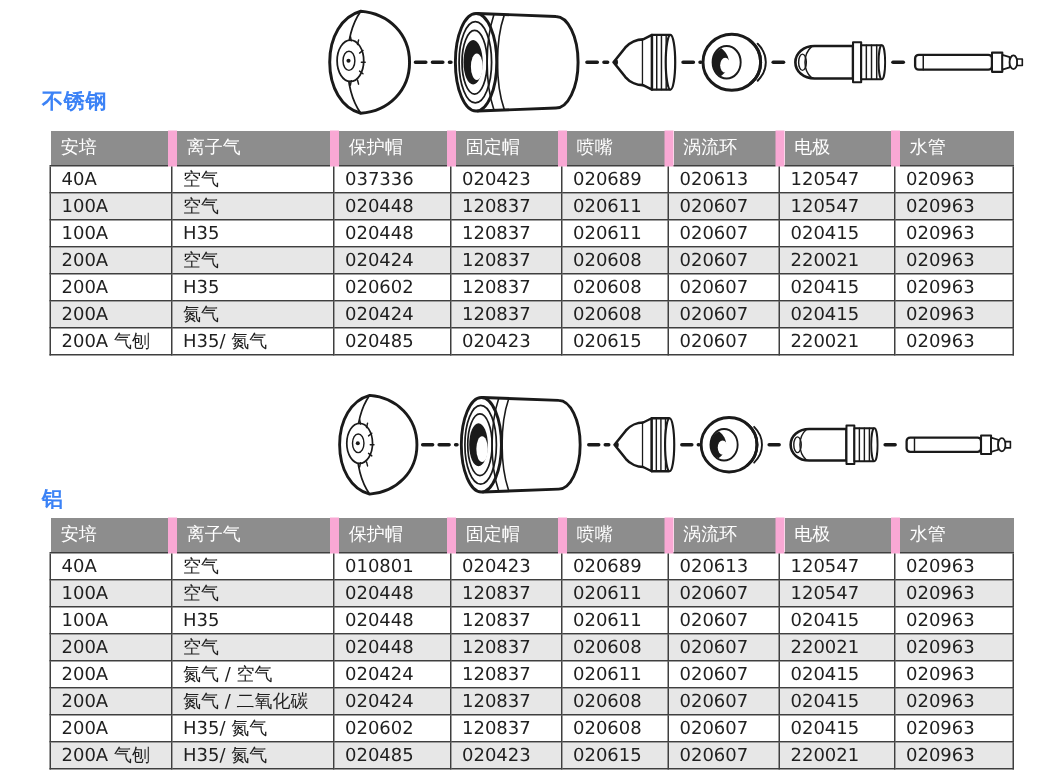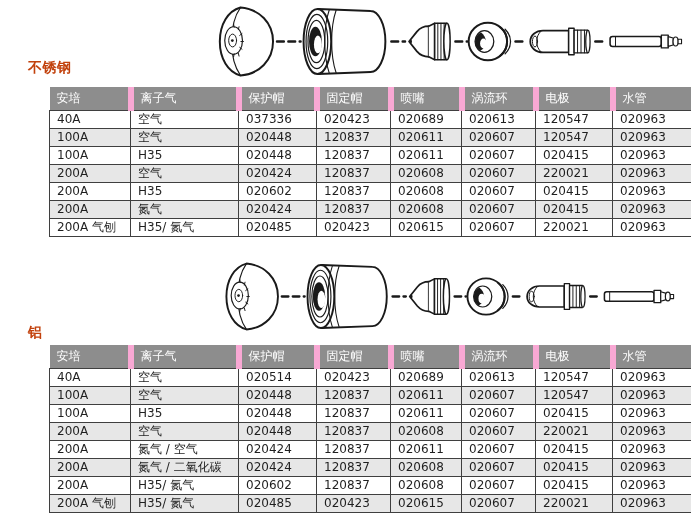--- a/index.html
+++ b/index.html
@@ -11,38 +11,37 @@
     position: relative;
     overflow: hidden;
   }
   .page { position: absolute; inset: 0; background: #ffffff; }
 
   .section-label {
     position: absolute;
     left: 28px;
     font-size: 14px;
     font-weight: bold;
-    color: #c2410c;
+    color: #3b82f6;
     letter-spacing: 0.5px;
   }
   .label-1 { top: 59px; }
   .label-2 { top: 324px; }
 
   .diagram { position: absolute; }
   .diagram-1 { left: 207px; top: 2px;  width: 477px; height: 79px; }
   .diagram-2 { left: 214px; top: 258px; width: 462px; height: 77px; }
 
   table.parts-table {
     position: absolute;
     left: 33px;
     width: 642px;
     border-collapse: collapse;
     table-layout: fixed;
     font-size: 12px;
-    margin-left: 16px;
   }
   .table-1 { top: 87px; }
   .table-2 { top: 345px; }
 
   .parts-table col:nth-child(1) { width: 81px; }
   .parts-table col:nth-child(2) { width: 108px; }
   .parts-table col:nth-child(3) { width: 78px; }
   .parts-table col:nth-child(4) { width: 74px; }
   .parts-table col:nth-child(5) { width: 71px; }
   .parts-table col:nth-child(6) { width: 74px; }
@@ -272,21 +271,21 @@
           <th>喷嘴</th>
           <th>涡流环</th>
           <th>电极</th>
           <th>水管</th>
         </tr>
       </thead>
       <tbody>
         <tr>
           <td>40A</td>
           <td>空气</td>
-          <td>020514</td>
+          <td>010801</td>
           <td>020423</td>
           <td>020689</td>
           <td>020613</td>
           <td>120547</td>
           <td>020963</td>
         </tr>
         <tr>
           <td>100A</td>
           <td>空气</td>
           <td>020448</td>

